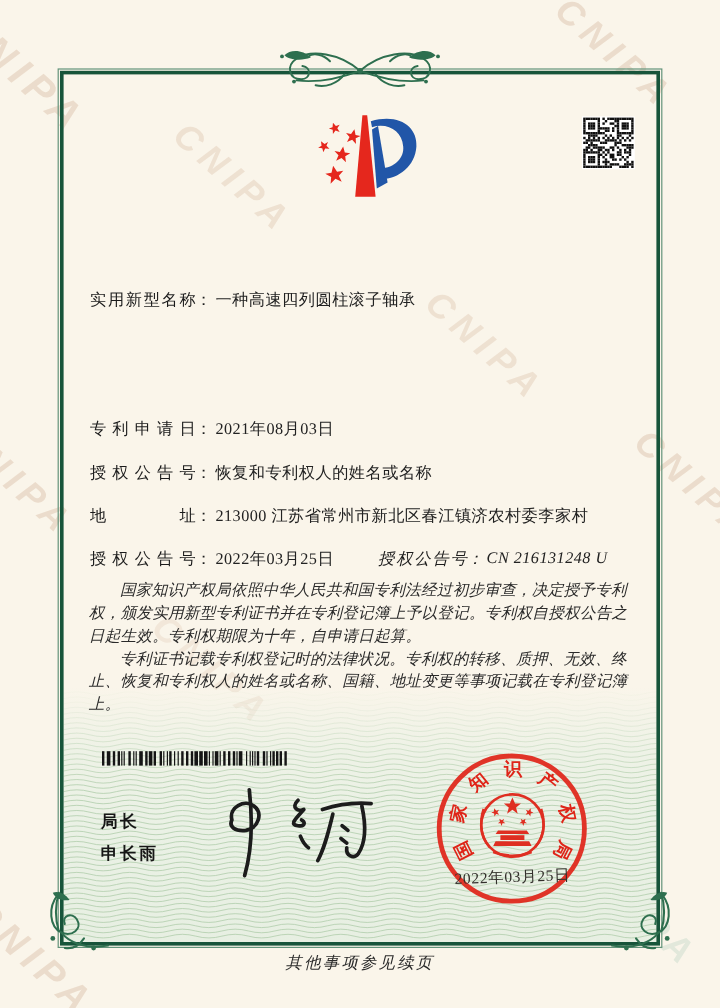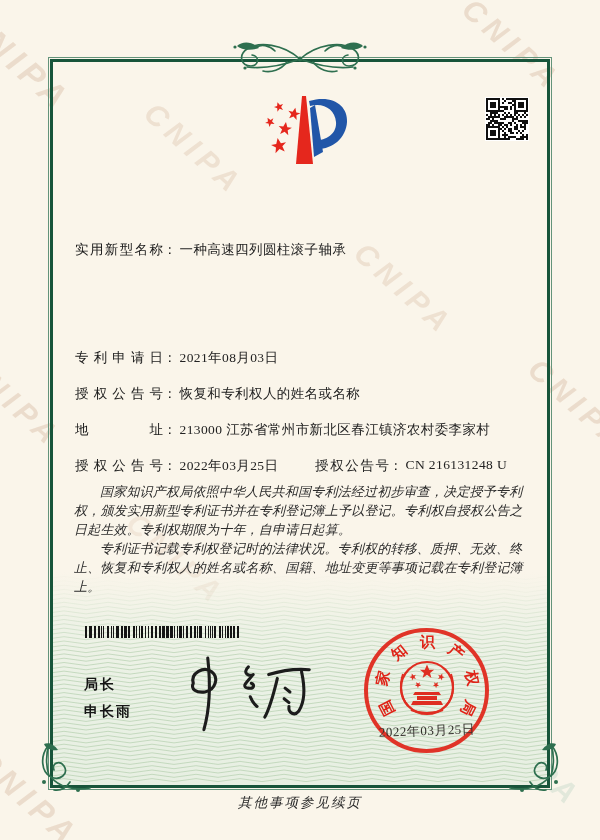--- a/index.html
+++ b/index.html
@@ -35,21 +35,21 @@
   
   .content{position:absolute;left:0;top:0;width:600px;height:840px;z-index:5;}
   .certno{position:absolute;left:75px;top:95px;font-size:13.5px;letter-spacing:1px;color:#2b2b2b;}
   .title{position:absolute;left:0;top:167px;width:600px;text-align:center;
     font-size:29px;font-weight:bold;letter-spacing:6px;color:#111;}
   .row{position:absolute;left:75px;width:470px;height:20px;font-size:13.5px;white-space:nowrap;}
   .row .lab{display:inline-block;width:88px;text-align:justify;text-align-last:justify;
     vertical-align:top;color:#1b1b1b;}
   .row .colon{display:inline-block;vertical-align:top;}
   .row .val{display:inline-block;margin-left:3px;vertical-align:top;color:#222;letter-spacing:.4px;}
-  .row .second{position:absolute;left:240px;top:0;white-space:nowrap;}
+  .row .second{position:absolute;left:240px;top:0;white-space:nowrap;font-style:italic;}
   .row .second .lab2{display:inline-block;width:74px;text-align:justify;text-align-last:justify;}
   .paras{position:absolute;left:74px;top:482px;width:454px;font-size:13px;line-height:19px;
     font-style:italic;color:#2a2a2a;}
   .paras p{margin:0;text-indent:2em;letter-spacing:.2px;}
   .barcode{position:absolute;left:85px;top:626px;width:154px;height:12px;display:flex;align-items:stretch;}
   .barcode div{height:100%;}
   .director{position:absolute;left:84px;font-size:14px;font-weight:600;color:#161616;
     font-family:"Liberation Sans","DejaVu Sans",sans-serif;letter-spacing:2px;}
   .sig{position:absolute;left:172px;top:642px;}
   

